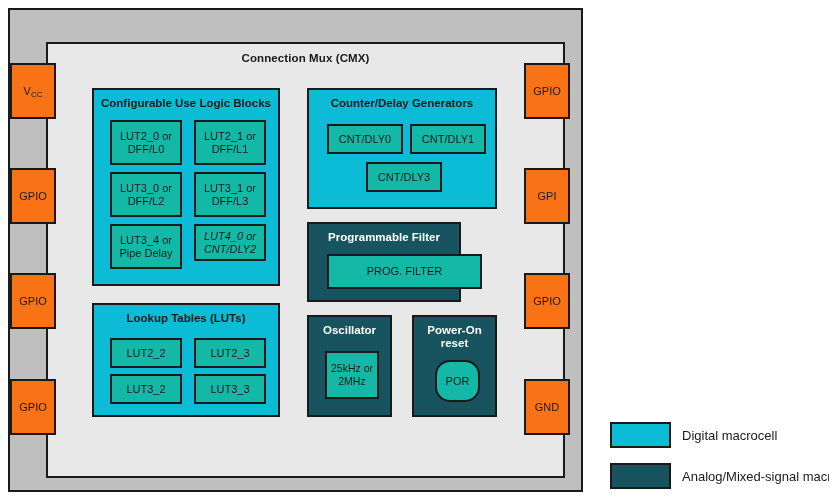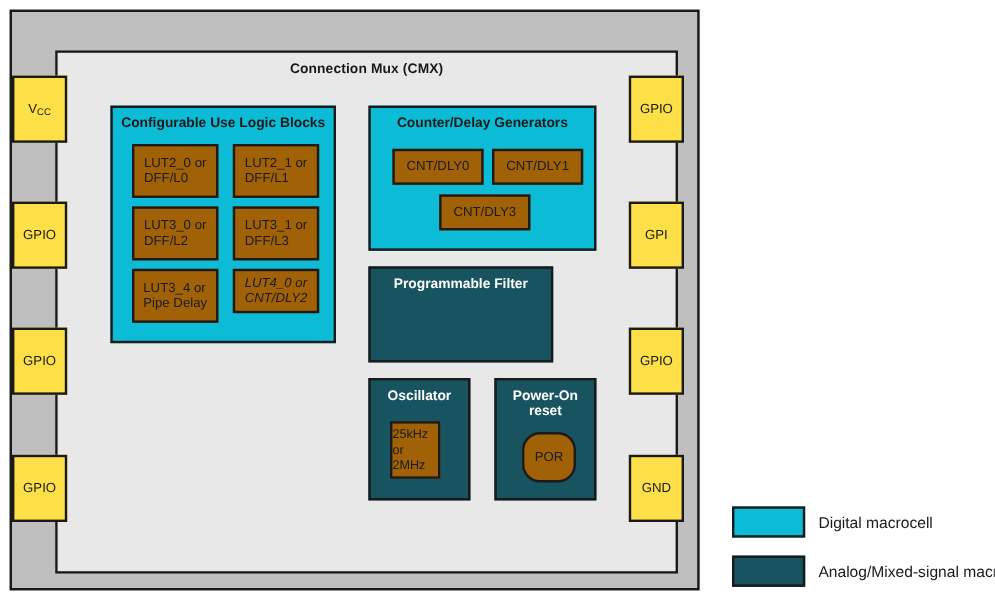--- a/index.html
+++ b/index.html
@@ -49,21 +49,21 @@
     text-align: center;
     font-size: 11.5px;
     font-weight: bold;
     color: #1a1a1a;
     letter-spacing: 0.1px;
   }
 
   
   .pin {
     position: absolute;
-    background: #fde047;
+    background: #f97316;
     border: 2px solid #1a1a1a;
     box-sizing: border-box;
     display: flex;
     align-items: center;
     justify-content: center;
     font-size: 11px;
     color: #1a1a1a;
     z-index: 6;
   }
   .pin sub {
@@ -91,26 +91,27 @@
     font-size: 11.5px;
     font-weight: bold;
     line-height: 13px;
   }
   .group.digital > .group-title { color: #1a1a1a; }
   .group.analog  > .group-title { color: #ffffff; }
 
   
   .cell {
     position: absolute;
-    background: #a16207;
+    background: #14b8a6;
     border: 2px solid #1a1a1a;
     box-sizing: border-box;
     display: flex;
     align-items: center;
     justify-content: center;
+    text-align: center;
     font-size: 11px;
     line-height: 13px;
     color: #1a1a1a;
   }
 
   
   .legend-swatch {
     position: absolute;
     width: 61px;
     height: 26px;
@@ -176,41 +177,59 @@
       <span>LUT3_1 or<br>DFF/L3</span>
     </div>
     <div class="cell" style="left:16px; top:134px; width:72px; height:45px;">
       <span>LUT3_4 or<br>Pipe Delay</span>
     </div>
     <div class="cell" style="left:100px; top:134px; width:72px; height:37px;font-style:italic;">
       <span>LUT4_0 or<br>CNT/DLY2</span>
     </div>
   </div>
 
+  <div class="group digital" style="left:92px; top:303px; width:188px; height:114px;">
+    <div class="group-title">Lookup Tables (LUTs)</div>
+    <div class="cell" style="left:16px; top:33px; width:72px; height:30px;">
+      <span>LUT2_2</span>
+    </div>
+    <div class="cell" style="left:100px; top:33px; width:72px; height:30px;">
+      <span>LUT2_3</span>
+    </div>
+    <div class="cell" style="left:16px; top:69px; width:72px; height:30px;">
+      <span>LUT3_2</span>
+    </div>
+    <div class="cell" style="left:100px; top:69px; width:72px; height:30px;">
+      <span>LUT3_3</span>
+    </div>
+  </div>
 
   <div class="group digital" style="left:307px; top:88px; width:190px; height:121px;">
     <div class="group-title">Counter/Delay Generators</div>
     <div class="cell" style="left:18px; top:34px; width:76px; height:30px;">
       <span>CNT/DLY0</span>
     </div>
     <div class="cell" style="left:101px; top:34px; width:76px; height:30px;">
       <span>CNT/DLY1</span>
     </div>
     <div class="cell" style="left:57px; top:72px; width:76px; height:30px;">
       <span>CNT/DLY3</span>
     </div>
   </div>
 
   <div class="group analog" style="left:307px; top:222px; width:154px; height:80px;">
     <div class="group-title">Programmable Filter</div>
+    <div class="cell" style="left:18px; top:30px; width:155px; height:35px;">
+      <span>PROG. FILTER</span>
+    </div>
   </div>
 
   <div class="group analog" style="left:307px; top:315px; width:85px; height:102px;">
     <div class="group-title">Oscillator</div>
-    <div class="cell" style="left:16px; top:34px; width:42px; height:48px; font-size:10.5px;">
+    <div class="cell" style="left:16px; top:34px; width:54px; height:48px; font-size:10.5px;">
       <span>25kHz or<br>2MHz</span>
     </div>
   </div>
 
   <div class="group analog" style="left:412px; top:315px; width:85px; height:102px;">
     <div class="group-title">Power-On<br>reset</div>
     <div class="cell" style="left:21px; top:43px; width:45px; height:42px;border-radius:15px;">
       <span>POR</span>
     </div>
   </div>

